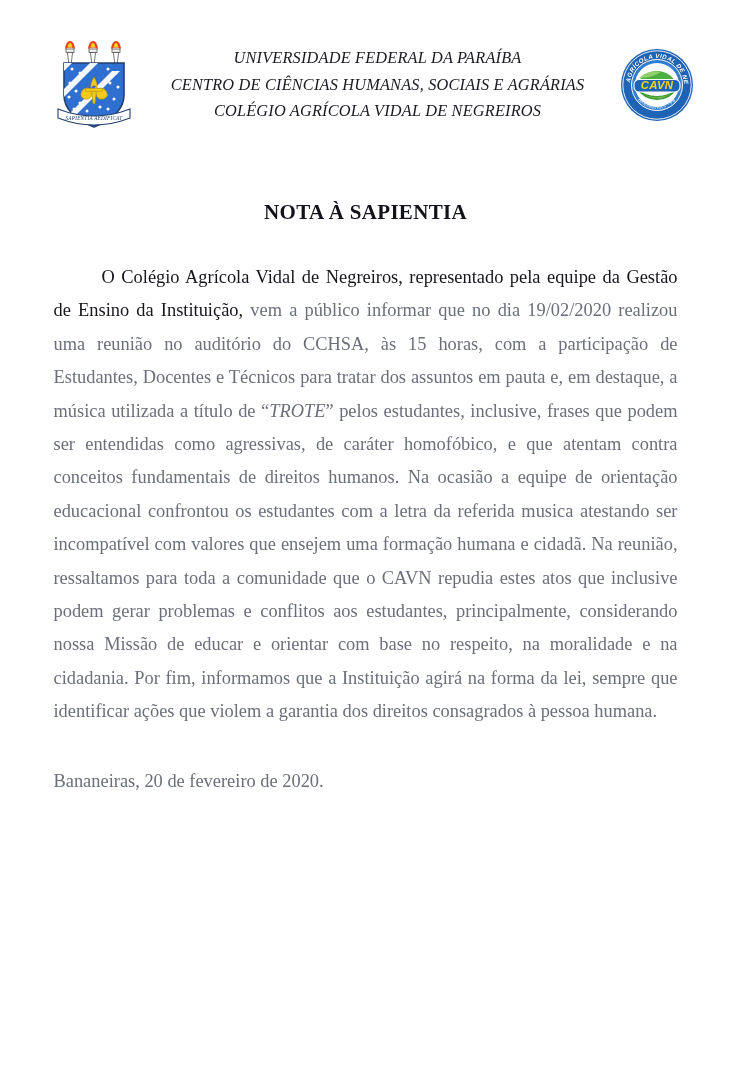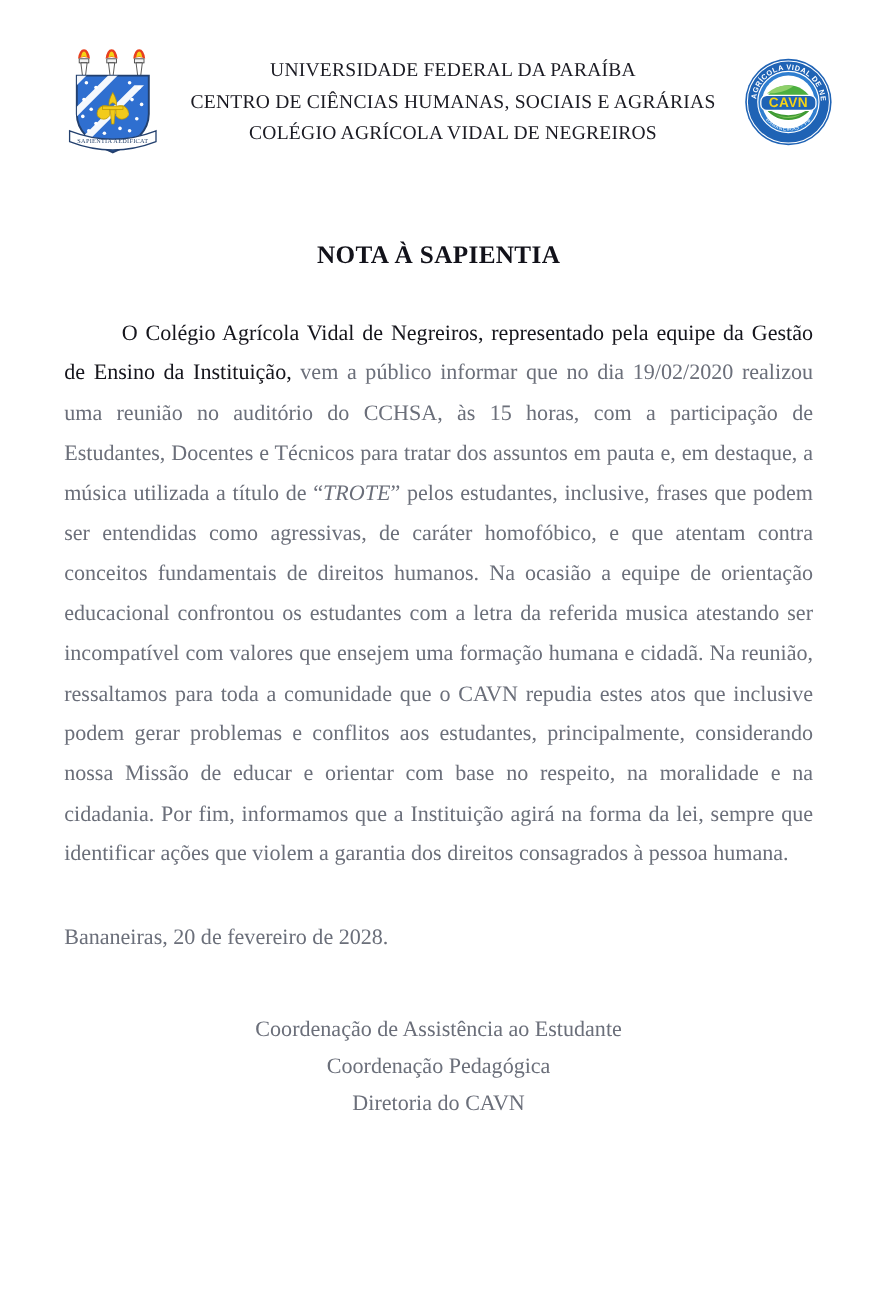--- a/index.html
+++ b/index.html
@@ -17,20 +17,21 @@
     position: relative;
   }
 
   
   .letterhead {
     display: flex;
     align-items: center;
     padding: 30px 36px 0 52px;
     height: 110px;
     box-sizing: content-box;
+    font-style: italic;
   }
   .crest-wrap {
     width: 84px;
     height: 96px;
     flex: 0 0 84px;
     display: flex;
     align-items: center;
     justify-content: center;
   }
   .crest-wrap svg { display: block; }
@@ -230,20 +231,15 @@
     </svg>
   </div>
 </div>
 
 <div class="doc-title">NOTA À SAPIENTIA</div>
 
 <div class="letter-body">
 
   <p class="para"><span class="lead">O Colégio Agrícola Vidal de Negreiros, representado pela equipe da Gestão de Ensino da Instituição,</span><span> vem a público informar que no dia 19/02/2020 realizou uma reunião no auditório do CCHSA, às 15 horas, com a participação de Estudantes, Docentes e Técnicos para tratar dos assuntos em pauta e, em destaque, a música utilizada a título de “</span><em>TROTE</em><span>” pelos estudantes, inclusive, frases que podem ser entendidas como agressivas, de caráter homofóbico, e que atentam contra conceitos fundamentais de direitos humanos. Na ocasião a equipe de orientação educacional confrontou os estudantes com a letra da referida musica atestando ser incompatível com valores que ensejem uma formação humana e cidadã. Na reunião, ressaltamos para toda a comunidade que o CAVN repudia estes atos que inclusive podem gerar problemas e conflitos aos estudantes, principalmente, considerando nossa Missão de educar e orientar com base no respeito, na moralidade e na cidadania. Por fim, informamos que a Instituição agirá na forma da lei, sempre que identificar ações que violem a garantia dos direitos consagrados à pessoa humana.</span></p>
 
-  <p class="para dateline">Bananeiras, 20 de fevereiro de 2028.</p>
-
-  <div class="signatures">
-    <div>Coordenação de Assistência ao Estudante</div>
-    <div>Coordenação Pedagógica</div>
-    <div>Diretoria do CAVN</div>
-  </div>
+  <p class="para dateline">Bananeiras, 20 de fevereiro de 2020.</p>
+
 </div>
 
 </body></html>

